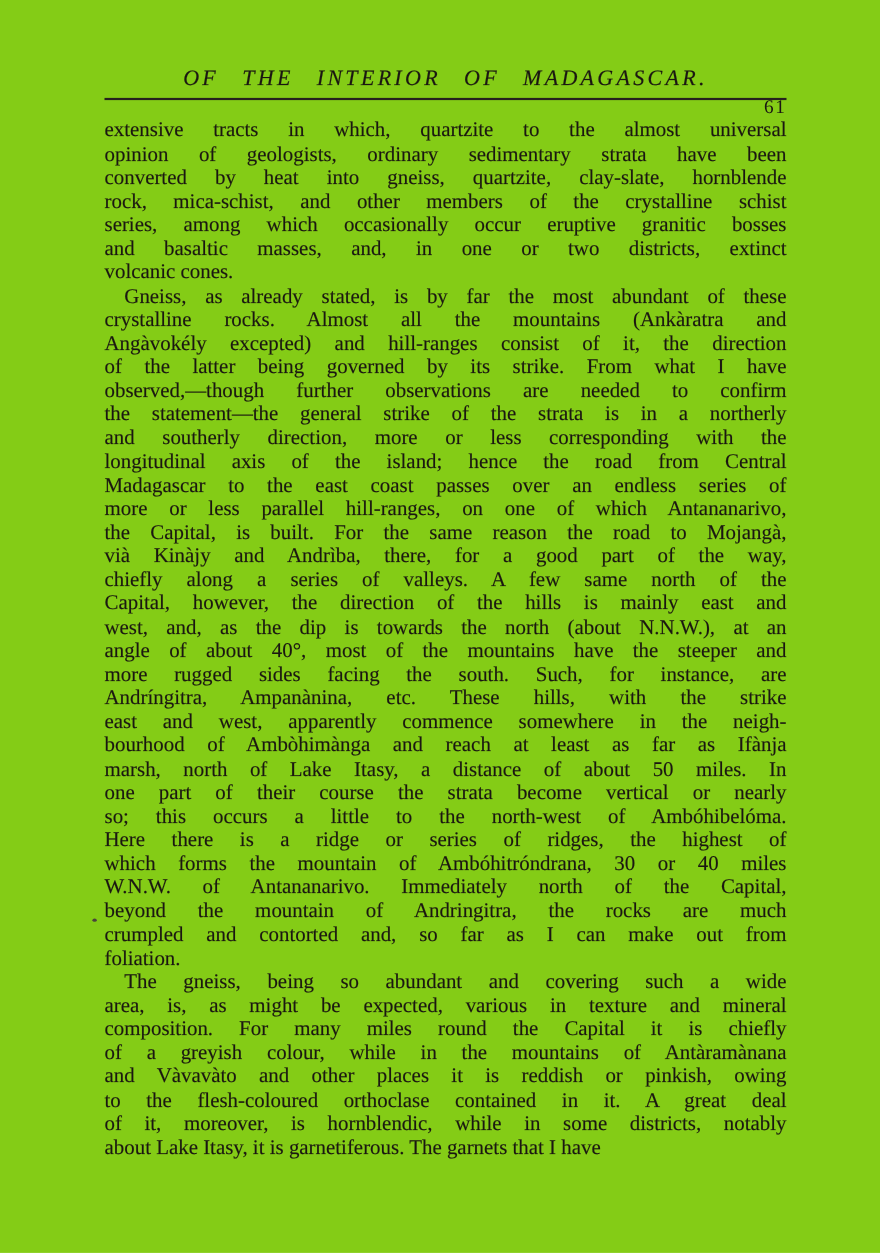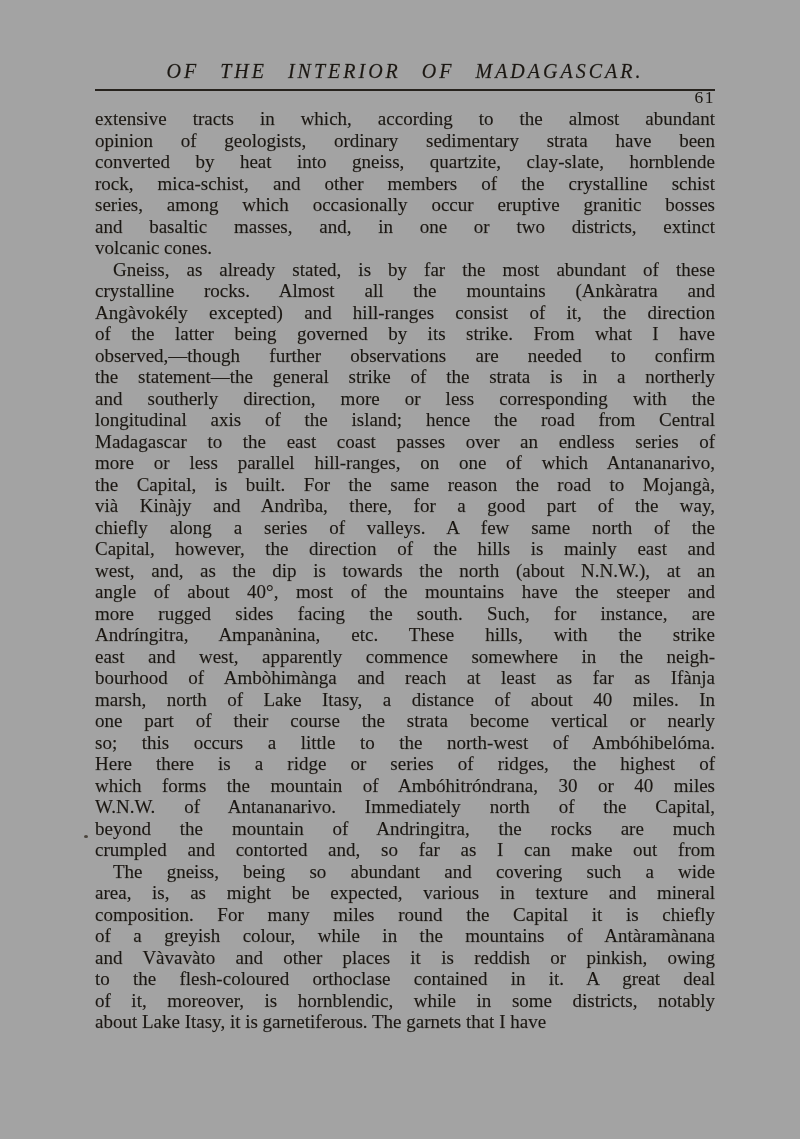--- a/index.html
+++ b/index.html
@@ -6,21 +6,21 @@
 
   html, body {
     width: 800px;
     background: #fdfdfb;
   }
 
   .page {
     position: relative;
     width: 800px;
     height: 1139px;
-    background: #a3a3a3;
+    background: #84cc16;
     font-family: "Liberation Serif", "DejaVu Serif", serif;
     color: #1b1712;
     overflow: hidden;
   }
 
   .column {
     position: absolute;
     left: 95px;
     top: 58px;
     width: 620px;
@@ -97,21 +97,21 @@
   <div class="column">
 
     <div class="running-head">
       <div class="title">OF THE INTERIOR OF MADAGASCAR.</div>
       <div class="folio">61</div>
     </div>
 
     <div class="head-rule"></div>
 
     <div class="body-text">
-        <div class="line"><span>extensive tracts in which, according to the almost abundant</span></div>
+        <div class="line"><span>extensive tracts in which, quartzite to the almost universal</span></div>
         <div class="line"><span>opinion of geologists, ordinary sedimentary strata have been</span></div>
         <div class="line"><span>converted by heat into gneiss, quartzite, clay-slate, hornblende</span></div>
         <div class="line"><span>rock, mica-schist, and other members of the crystalline schist</span></div>
         <div class="line"><span>series, among which occasionally occur eruptive granitic bosses</span></div>
         <div class="line"><span>and basaltic masses, and, in one or two districts, extinct</span></div>
         <div class="line para-end"><span>volcanic cones.</span></div>
         <div class="line indent"><span>Gneiss, as already stated, is by far the most abundant of these</span></div>
         <div class="line"><span>crystalline rocks. Almost all the mountains (Ankàratra and</span></div>
         <div class="line"><span>Angàvokély excepted) and hill-ranges consist of it, the direction</span></div>
         <div class="line"><span>of the latter being governed by its strike. From what I have</span></div>
@@ -124,28 +124,29 @@
         <div class="line"><span>the Capital, is built. For the same reason the road to Mojangà,</span></div>
         <div class="line"><span class="it">vià</span><span> Kinàjy and Andrìba, there, for a good part of the way,</span></div>
         <div class="line"><span>chiefly along a series of valleys. A few same north of the</span></div>
         <div class="line"><span>Capital, however, the direction of the hills is mainly east and</span></div>
         <div class="line"><span>west, and, as the dip is towards the north (about N.N.W.), at an</span></div>
         <div class="line"><span>angle of about 40°, most of the mountains have the steeper and</span></div>
         <div class="line"><span>more rugged sides facing the south. Such, for instance, are</span></div>
         <div class="line"><span>Andríngitra, Ampanànina, etc. These hills, with the strike</span></div>
         <div class="line"><span>east and west, apparently commence somewhere in the neigh-</span></div>
         <div class="line"><span>bourhood of Ambòhimànga and reach at least as far as Ifànja</span></div>
-        <div class="line"><span>marsh, north of Lake Itasy, a distance of about 40 miles. In</span></div>
+        <div class="line"><span>marsh, north of Lake Itasy, a distance of about 50 miles. In</span></div>
         <div class="line"><span>one part of their course the strata become vertical or nearly</span></div>
         <div class="line"><span>so; this occurs a little to the north-west of Ambóhibelóma.</span></div>
         <div class="line"><span>Here there is a ridge or series of ridges, the highest of</span></div>
         <div class="line"><span>which forms the mountain of Ambóhitróndrana, 30 or 40 miles</span></div>
         <div class="line"><span>W.N.W. of Antananarivo. Immediately north of the Capital,</span></div>
         <div class="line"><span>beyond the mountain of Andringitra, the rocks are much</span></div>
         <div class="line"><span>crumpled and contorted and, so far as I can make out from</span></div>
+        <div class="line para-end"><span>foliation.</span></div>
         <div class="line indent"><span>The gneiss, being so abundant and covering such a wide</span></div>
         <div class="line"><span>area, is, as might be expected, various in texture and mineral</span></div>
         <div class="line"><span>composition. For many miles round the Capital it is chiefly</span></div>
         <div class="line"><span>of a greyish colour, while in the mountains of Antàramànana</span></div>
         <div class="line"><span>and Vàvavàto and other places it is reddish or pinkish, owing</span></div>
         <div class="line"><span>to the flesh-coloured orthoclase contained in it. A great deal</span></div>
         <div class="line"><span>of it, moreover, is hornblendic, while in some districts, notably</span></div>
         <div class="line para-end"><span>about Lake Itasy, it is garnetiferous. The garnets that I have</span></div>
       </div>
 

